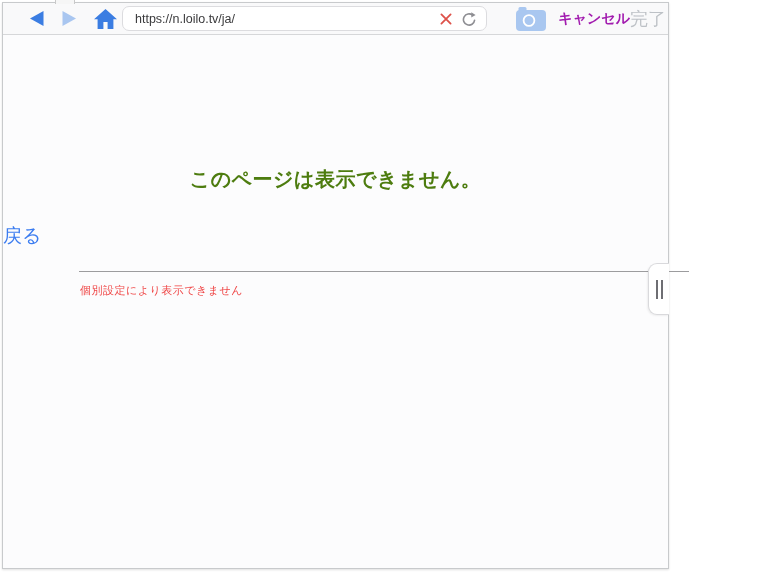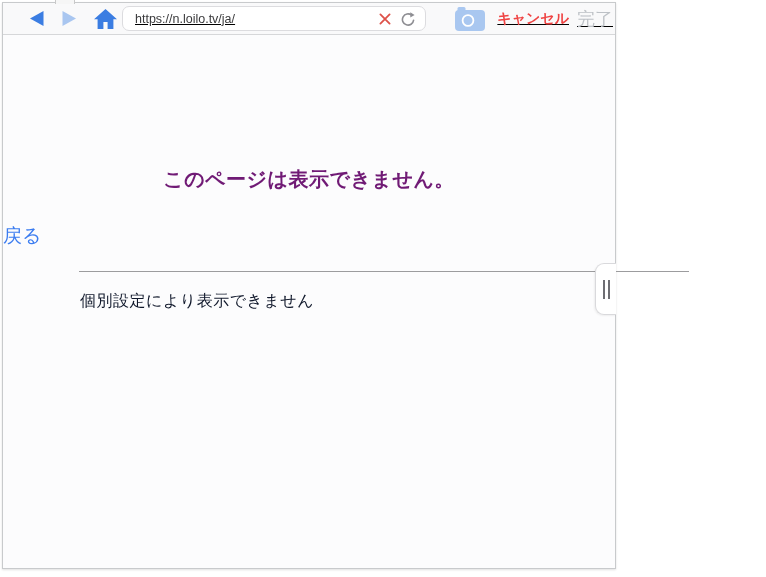--- a/index.html
+++ b/index.html
@@ -15,26 +15,25 @@
   
   .top-notch {
     position: absolute; left: 55px; top: 0; width: 18px; height: 4px;
     background: #f6f6f6;
     border-left: 1px solid #c9c9c9; border-right: 1px solid #c9c9c9;
     z-index: 3;
   }
 
   .window {
     position: absolute; left: 2px; top: 2px;
-    width: 614px; height: 567px;
+    width: 667px; height: 567px;
     background: #fcfcfd;
     border: 1px solid #c8cacc;
     box-shadow: 0 1px 2px rgba(0,0,0,0.12);
     box-sizing: border-box;
-    text-decoration: underline;
   }
 
   
   .toolbar {
     height: 31px;
     background: #f9f9fa;
     border-bottom: 1px solid #d6d7d9;
     display: flex;
     align-items: center;
     padding: 0 2px 0 25px;
@@ -70,59 +69,58 @@
     padding: 0; margin: 0;
   }
   .btn-stop   { margin-right: 10px; }
   .btn-reload { margin-right: 0; }
 
   .btn-camera { margin-right: 12px; }
 
   .btn-cancel {
     font-family: "Liberation Sans", "DejaVu Sans", sans-serif;
     font-size: 14px; font-weight: 700;
-    color: #ef4444;
-    margin-right: 8px;
+    color: #a21caf;
     white-space: nowrap;
   }
   .btn-done {
     font-family: "Liberation Sans", "DejaVu Sans", sans-serif;
     font-size: 18px; font-weight: 400;
     color: #bdc1c6;
     white-space: nowrap;
   }
 
   
   .content {
     position: absolute;
     top: 32px; left: 0; right: 0; bottom: 0;
   }
   .error-title {
     position: absolute; top: 131px; left: 0; right: 0;
     text-align: center;
     font-size: 20px; font-weight: 700;
-    color: #701a75;
+    color: #4d7c0f;
     letter-spacing: 0.5px;
   }
   .back-link {
     position: absolute; top: 188px; left: 0; right: 0;
     text-align: left;
     font-size: 19px; font-weight: 400;
     color: #3b7cf0;
     text-decoration: none;
     cursor: pointer;
   }
   .divider {
     position: absolute; top: 236px; left: 76px;
     width: 610px; height: 1px;
     background: #9c9c9e;
   }
   .note {
-    position: absolute; top: 256px; left: 77px;
-    font-size: 16px; color: #0f172a;
+    position: absolute; top: 248px; left: 77px;
+    font-size: 11px; color: #ef4444;
     letter-spacing: 0.5px;
   }
 
   
   .handle {
     position: absolute; top: 228px; right: -1px;
     width: 21px; height: 52px;
     background: #ffffff;
     border: 1px solid #d9d9dc;
     border-right: none;

